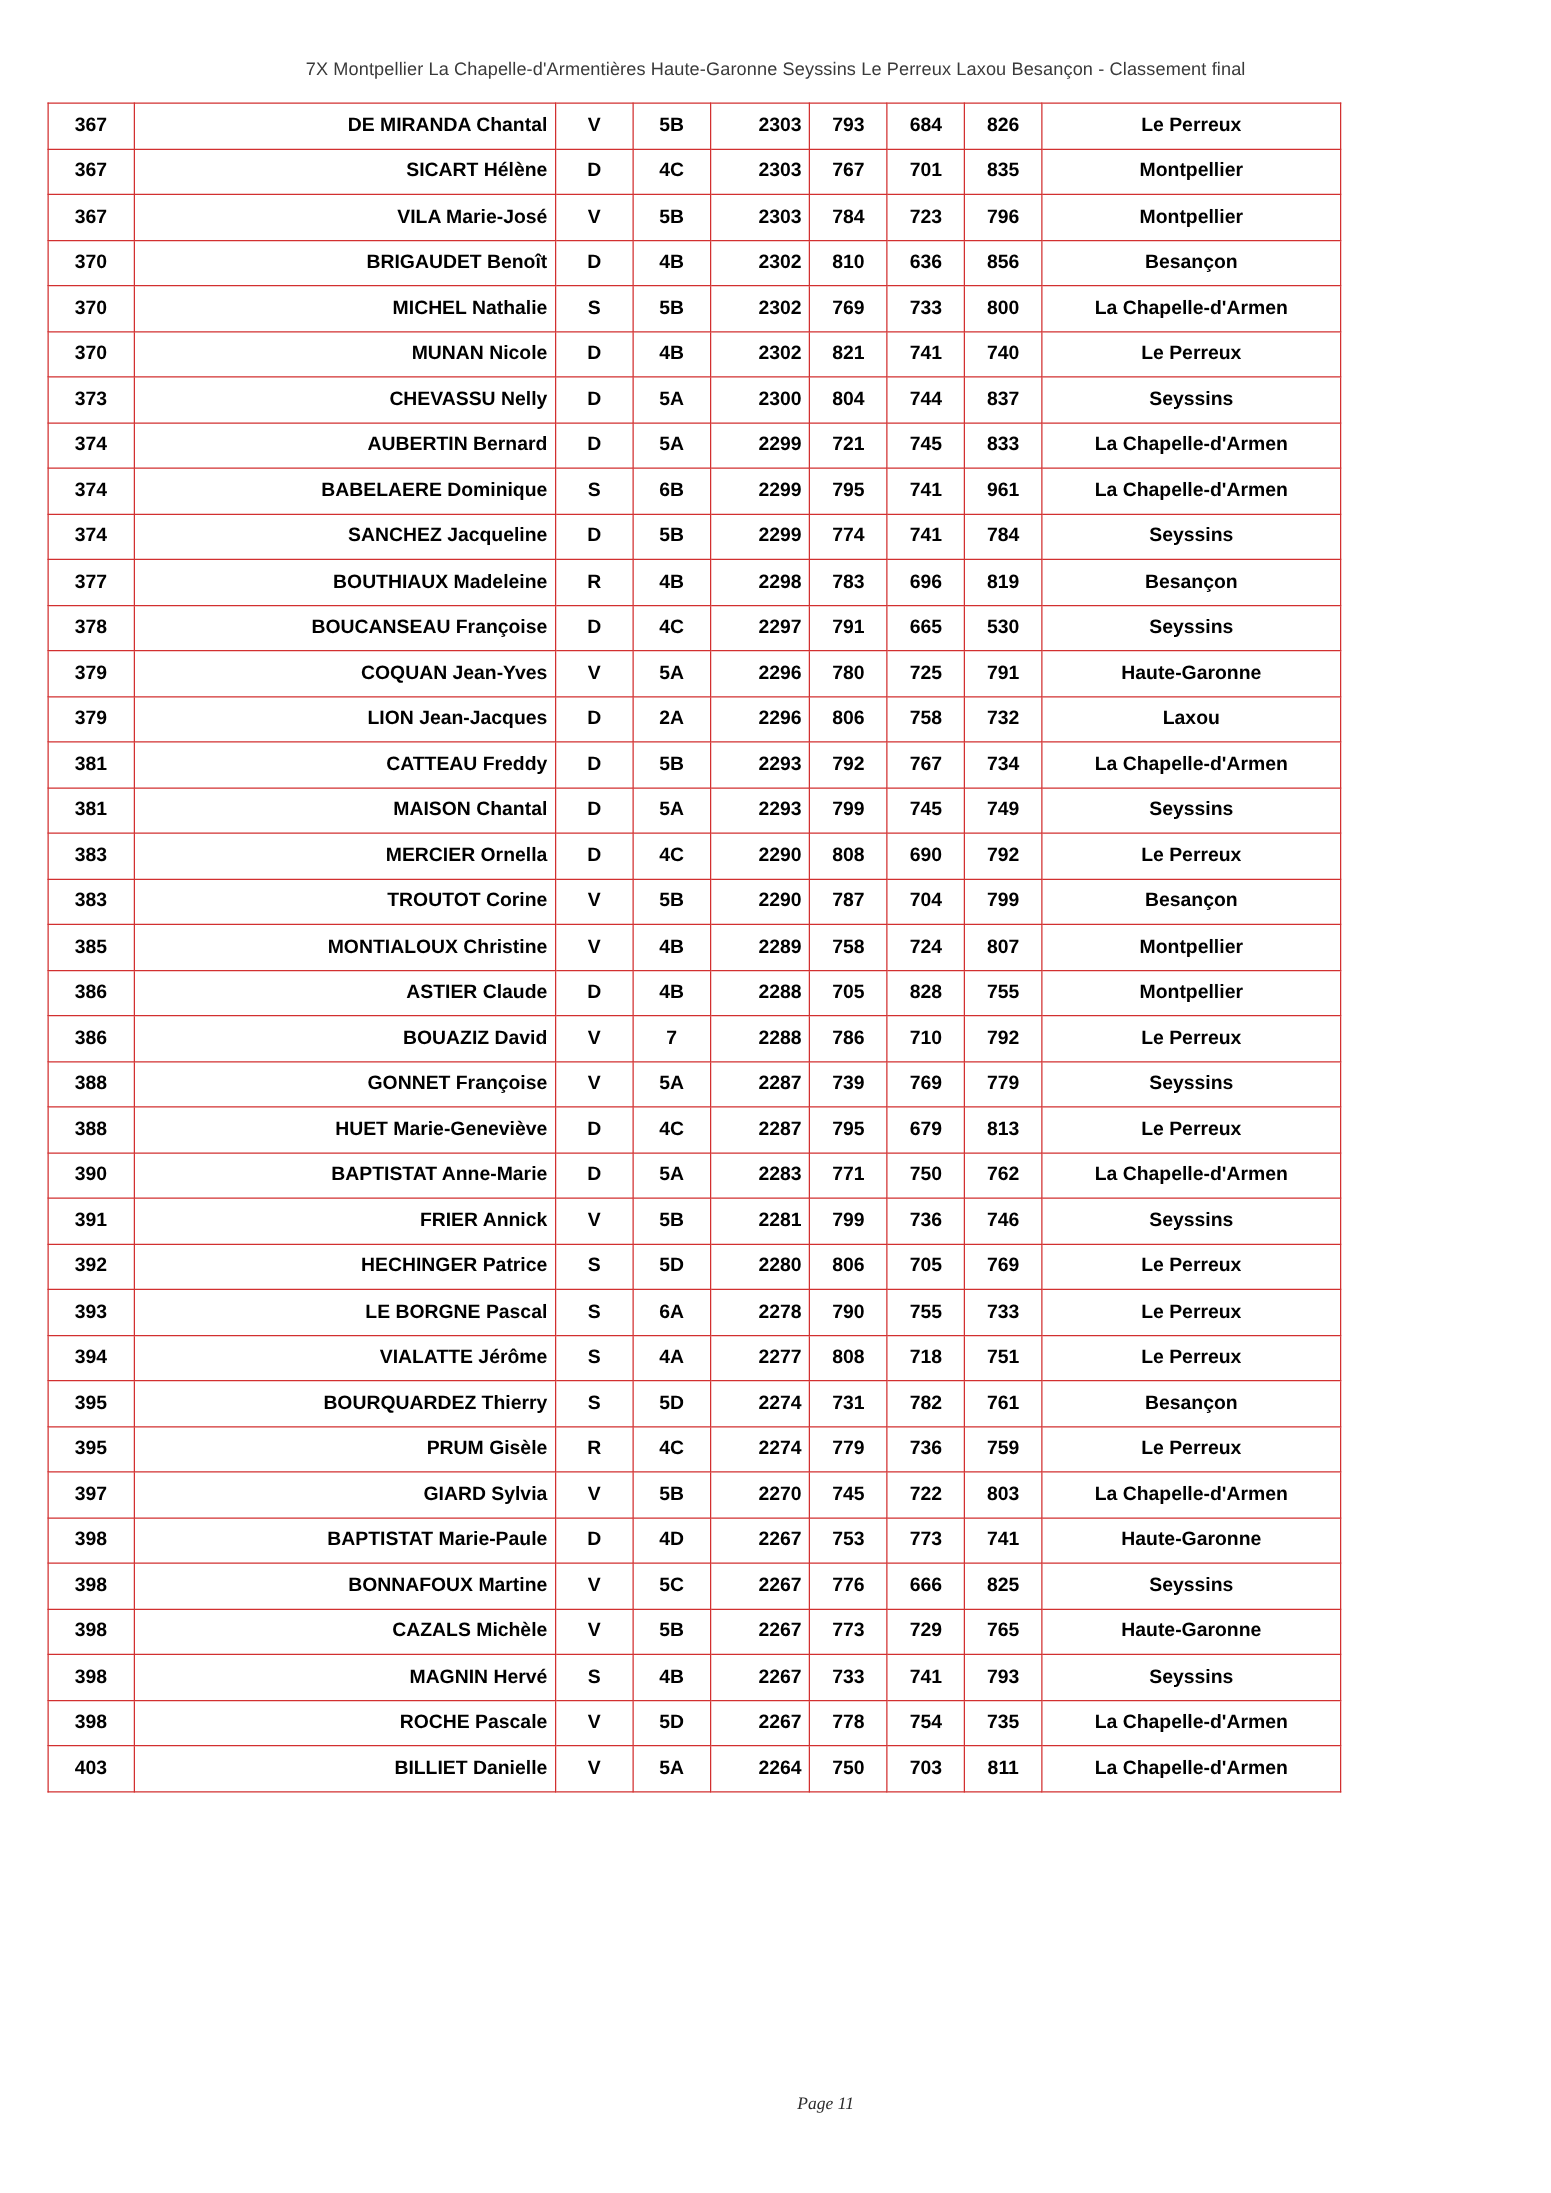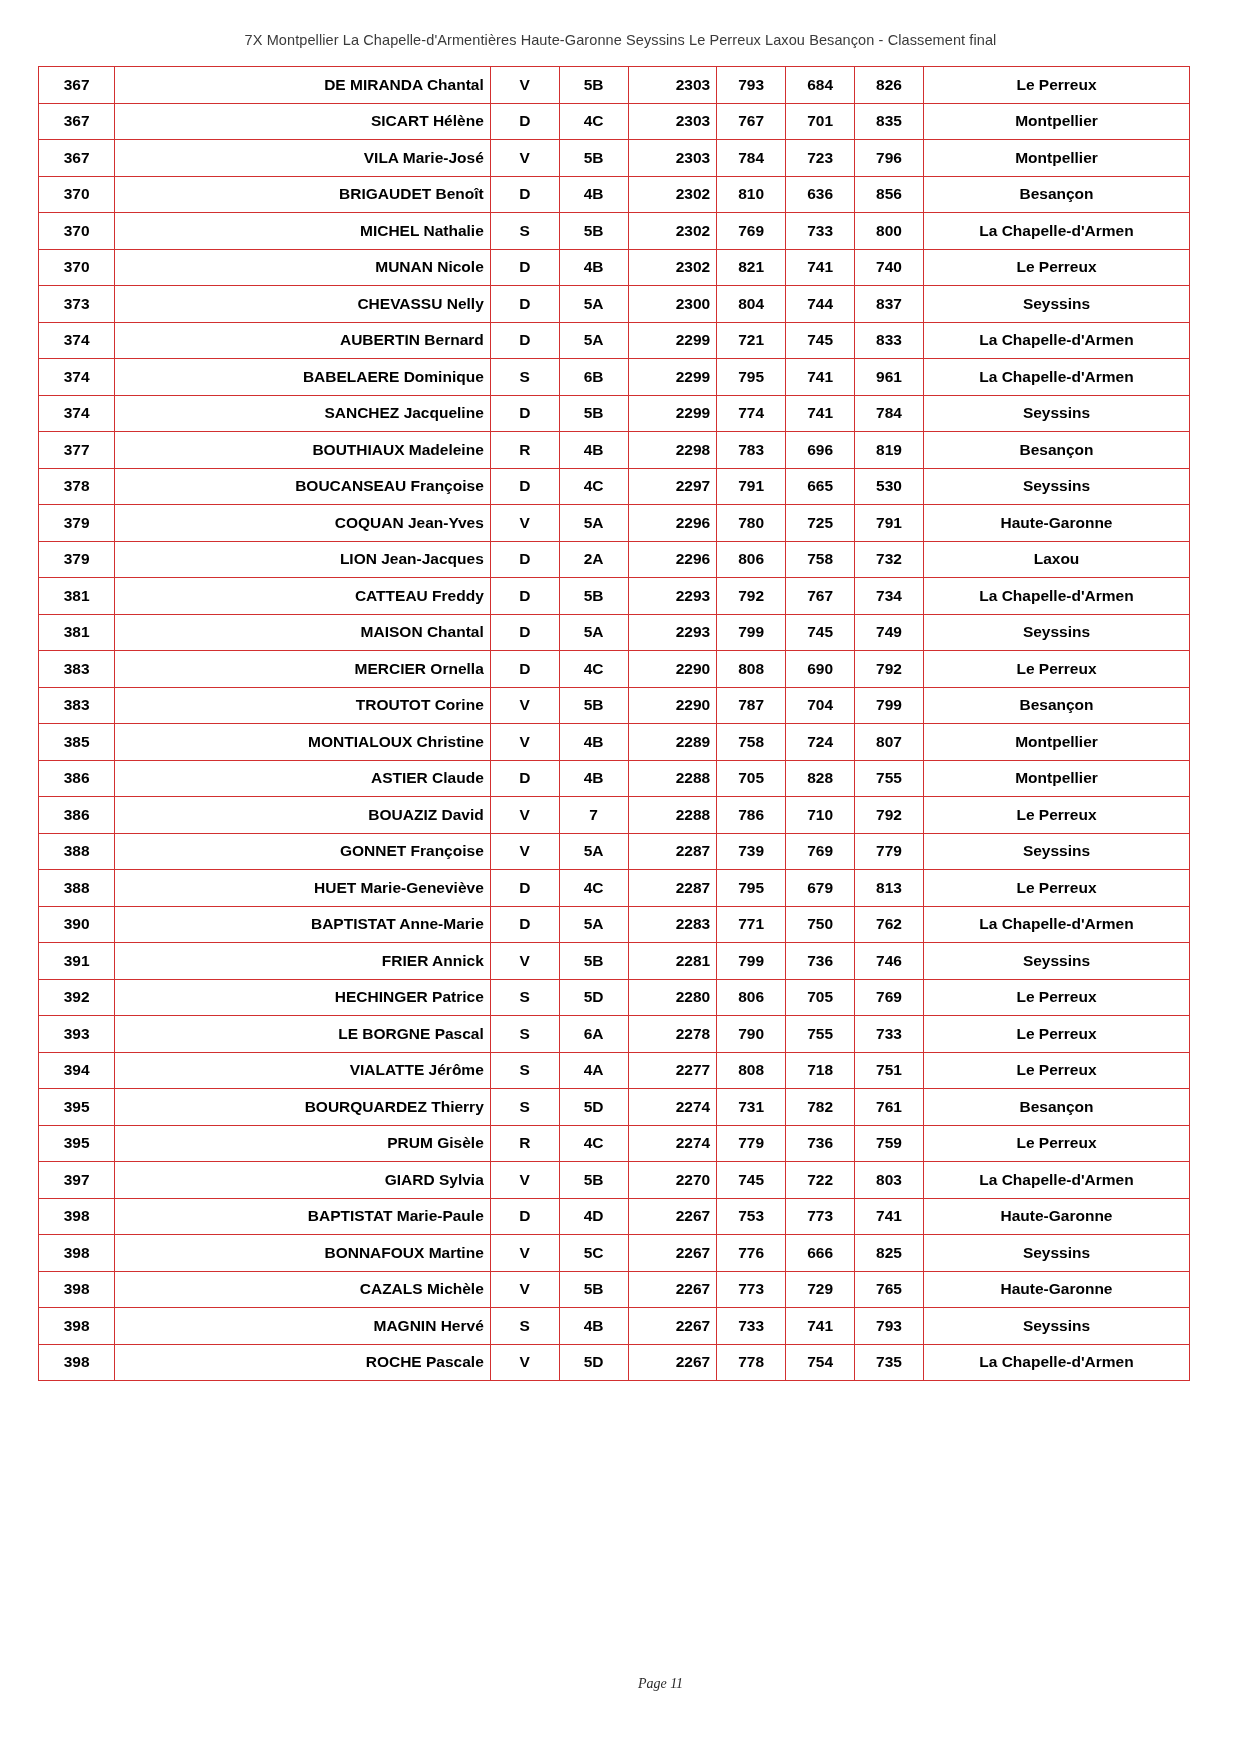--- a/index.html
+++ b/index.html
@@ -20,30 +20,30 @@
     height: 1754px;
     box-sizing: border-box;
     padding: 0;
     position: relative;
   }
   .doc-header {
     text-align: center;
     font-size: 14.5px;
     color: #3a3a3a;
     font-family: "Liberation Sans", sans-serif;
-    padding-top: 32px;
+    padding-top: 48px;
     padding-bottom: 0;
     letter-spacing: 0.1px;
   }
   .table-wrap {
     margin: 18px 38px 0 38px;
   }
   table.ranking {
     border-collapse: collapse;
-    width: 1152px;
+    width: 1035px;
     table-layout: fixed;
   }
   table.ranking td {
     border: 1px solid #d23030;
     height: 36.5px;
     font-size: 15.5px;
     font-weight: bold;
     font-family: "Liberation Sans", sans-serif;
     color: #000000;
     padding: 0 6px;
@@ -492,19 +492,30 @@
             <td class="rank">398</td>
             <td class="name">ROCHE Pascale</td>
             <td class="cat">V</td>
             <td class="ser">5D</td>
             <td class="tot">2267</td>
             <td class="g">778</td>
             <td class="g">754</td>
             <td class="g">735</td>
             <td class="club">La Chapelle-d'Armen</td>
           </tr>
+          <tr>
+            <td class="rank">403</td>
+            <td class="name">BILLIET Danielle</td>
+            <td class="cat">V</td>
+            <td class="ser">5A</td>
+            <td class="tot">2264</td>
+            <td class="g">750</td>
+            <td class="g">703</td>
+            <td class="g">811</td>
+            <td class="club">La Chapelle-d'Armen</td>
+          </tr>
         </tbody>
     </table>
   </div>
 
   <div class="footer">Page 11</div>
 
 </div>
 
 </body></html>

